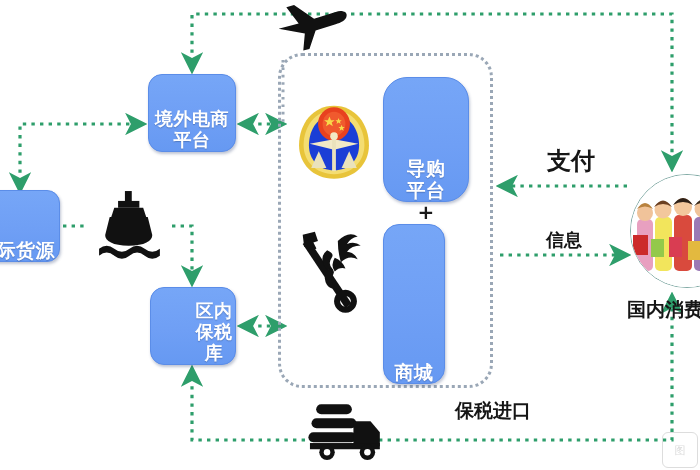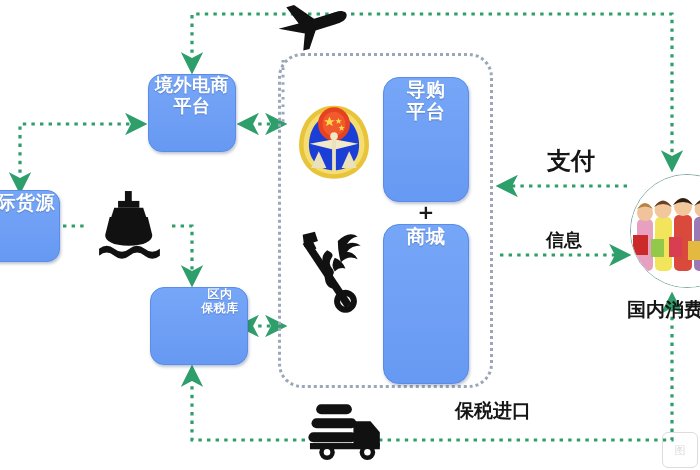--- a/index.html
+++ b/index.html
@@ -28,21 +28,21 @@
   .node {
     position: absolute;
     box-sizing: border-box;
     background: linear-gradient(to bottom, #76a6f7 0%, #6f9ff5 55%, #6699f2 100%);
     background-color: #6f9ff5;
     border: 1px solid #5b8de8;
     border-radius: 14px;
     color: #ffffff;
     font-weight: bold;
     display: flex;
-    align-items: flex-start;
+    align-items: flex-end;
     justify-content: center;
     text-align: center;
     line-height: 1.16;
     letter-spacing: 0.5px;
     box-shadow: 1px 2px 3px rgba(40,60,110,0.30);
     text-shadow: 0 1px 1px rgba(35,60,110,0.35);
   }
   #node-source {
     left: -16px;
     top: 190px;
@@ -56,37 +56,37 @@
   #node-oversea {
     left: 148px;
     top: 74px;
     width: 88px;
     height: 78px;
     font-size: 18px;
   }
   #node-bonded {
     left: 150px;
     top: 287px;
-    width: 98px;
+    width: 86px;
     height: 78px;
-    font-size: 12px;
+    font-size: 18px;
     padding-left: 42px;
   }
   #node-guide {
     left: 383px;
     top: 77px;
     width: 86px;
     height: 125px;
     font-size: 19px;
-    border-radius: 16px;
+    border-radius: 24px;
   }
   #node-mall {
     left: 383px;
     top: 224px;
-    width: 86px;
+    width: 62px;
     height: 160px;
     font-size: 19px;
     border-radius: 16px;
   }
   .plus-sign {
     position: absolute;
     left: 383px;
     top: 200px;
     width: 86px;
     height: 24px;

